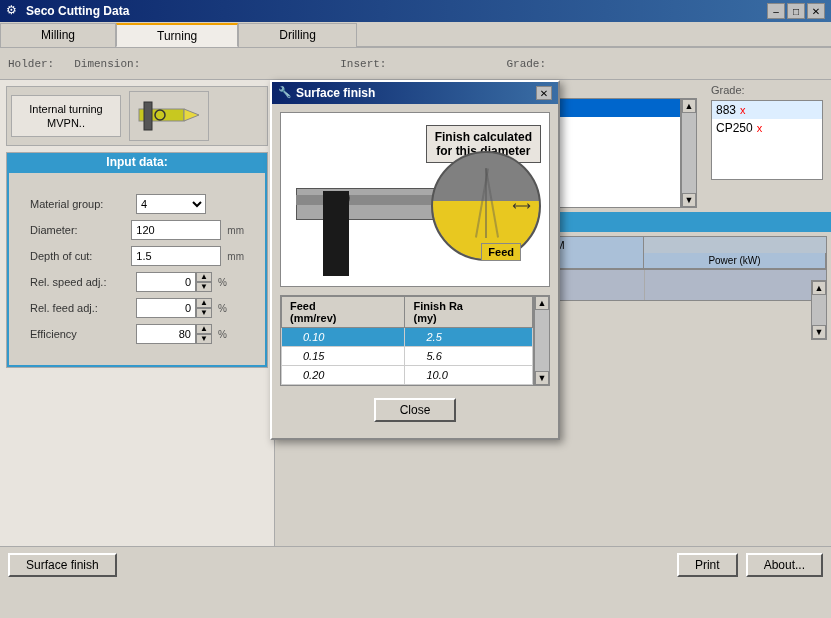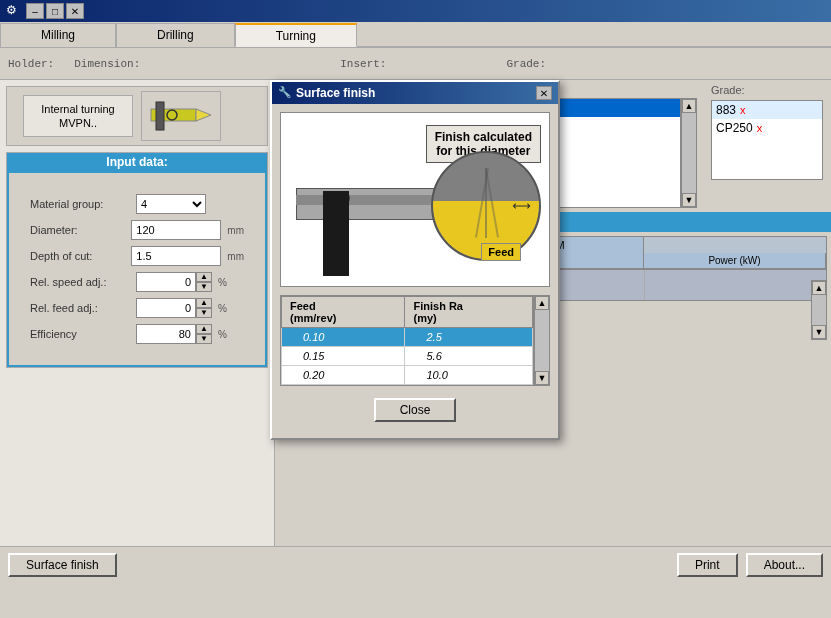--- a/index.html
+++ b/index.html
@@ -95,21 +95,20 @@
     .category-inner { display: flex; gap: 8px; align-items: center; }
     .category-btn {
       background: #e8e4de;
       border: 1px solid #aaa;
       padding: 6px 8px;
       text-align: center;
       font-size: 11px;
       cursor: pointer;
       line-height: 1.3;
       width: 110px;
-      margin-left: 12px;
     }
     .category-img {
       width: 80px; height: 50px;
       background: #d4d0c8;
       display: flex; align-items: center; justify-content: center;
       border: 1px solid #aaa;
       overflow: hidden;
     }
 
     .input-section {
@@ -370,31 +369,32 @@
       display: flex;
       gap: 6px;
       padding: 4px;
     }
   </style>
 </head>
 <body>
 
 <div class="title-bar">
   <span class="title-bar-icon">⚙</span>
+  <span class="title-bar-text">Seco Cutting Data</span>
   <div class="title-bar-buttons">
     <div class="title-btn">–</div>
     <div class="title-btn">□</div>
     <div class="title-btn">✕</div>
   </div>
 </div>
 
 <div class="main-tabs">
   <div class="main-tab">Milling</div>
+  <div class="main-tab active">Turning</div>
   <div class="main-tab">Drilling</div>
-  <div class="main-tab active">Turning</div>
 </div>
 
 <div class="content-area">
 
   <div class="header-row">
     <span class="header-label">Holder:</span>
     <span class="header-label">Dimension:</span>
     <span class="header-label" style="margin-left:180px;">Insert:</span>
     <span class="header-label" style="margin-left:100px;">Grade:</span>
   </div>

